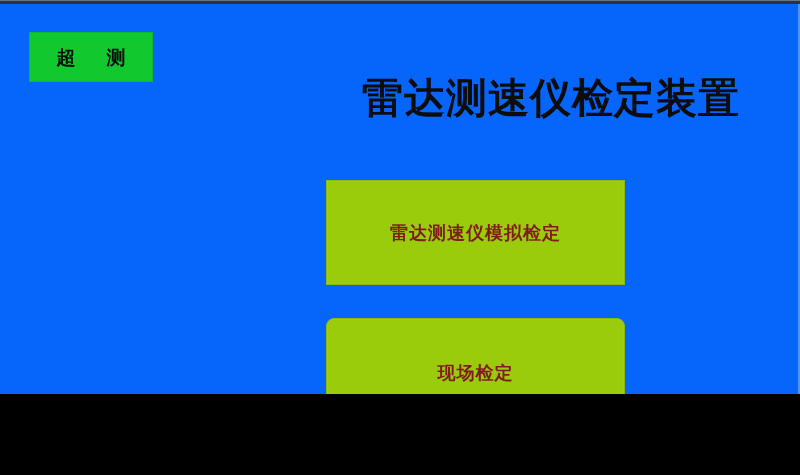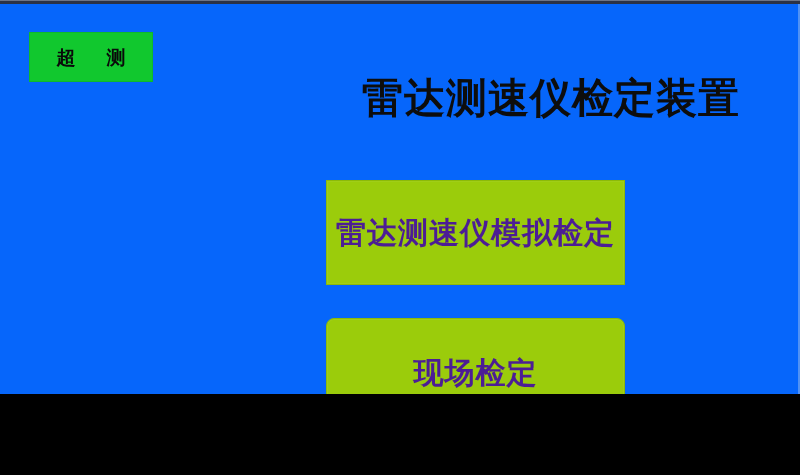--- a/index.html
+++ b/index.html
@@ -115,23 +115,23 @@
     display: flex;
     align-items: center;
     justify-content: center;
     z-index: 3;
     cursor: pointer;
     box-shadow: inset 0 0 0 1px rgba(255,255,255,0.05);
   }
 
   .action-button-label {
     font-family: "DejaVu Serif", "Liberation Serif", serif;
-    font-size: 30px;
+    font-size: 18px;
     font-weight: 700;
-    color: #4c1d95;
+    color: #7f1d1d;
     line-height: 1;
     letter-spacing: 1px;
     white-space: nowrap;
   }
 
   #button-simulated-calibration {
     left: 326px;
     top: 180px;
     width: 299px;
     height: 105px;

